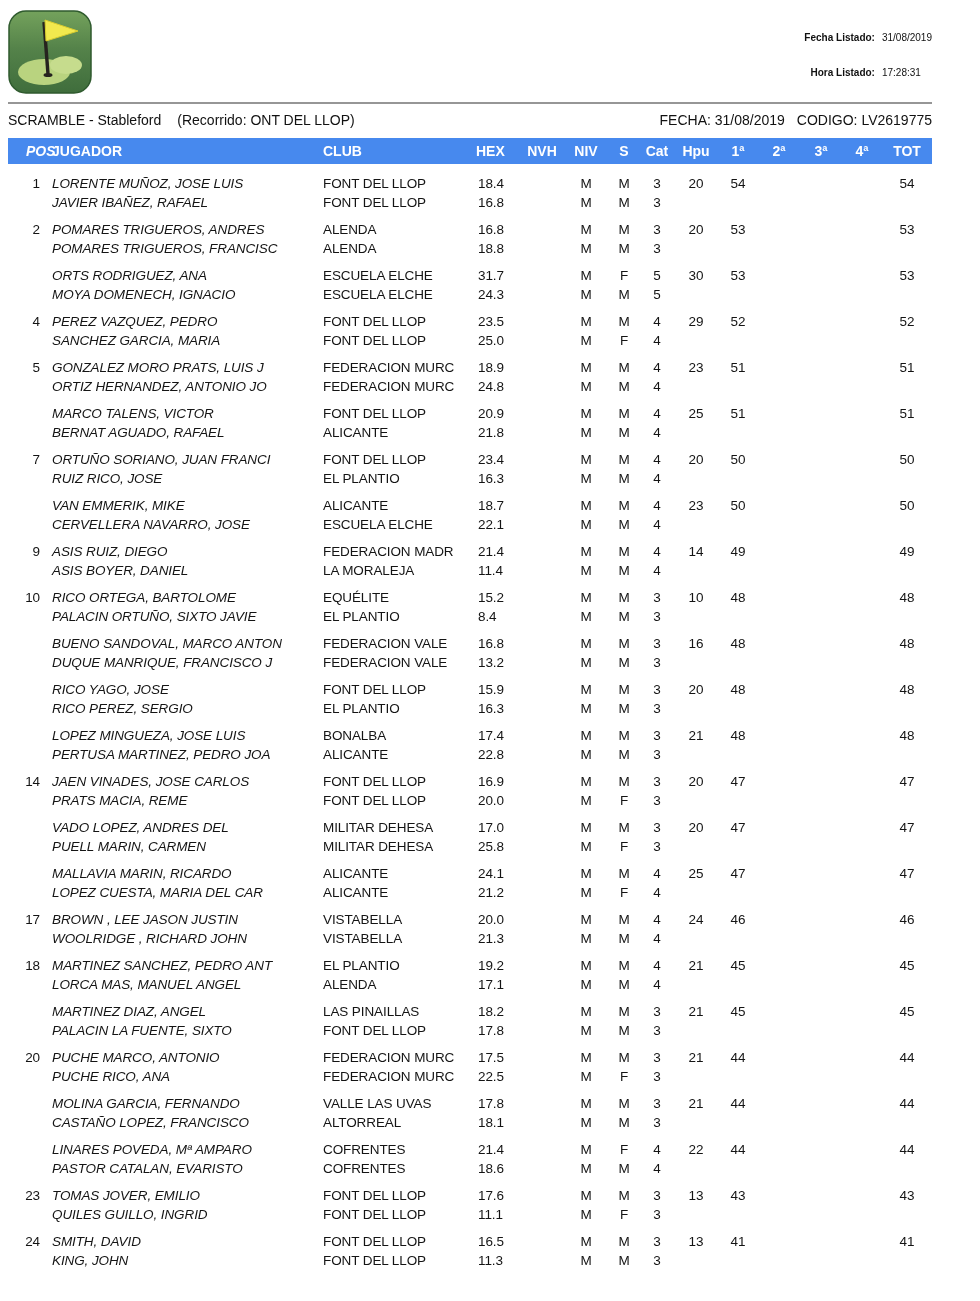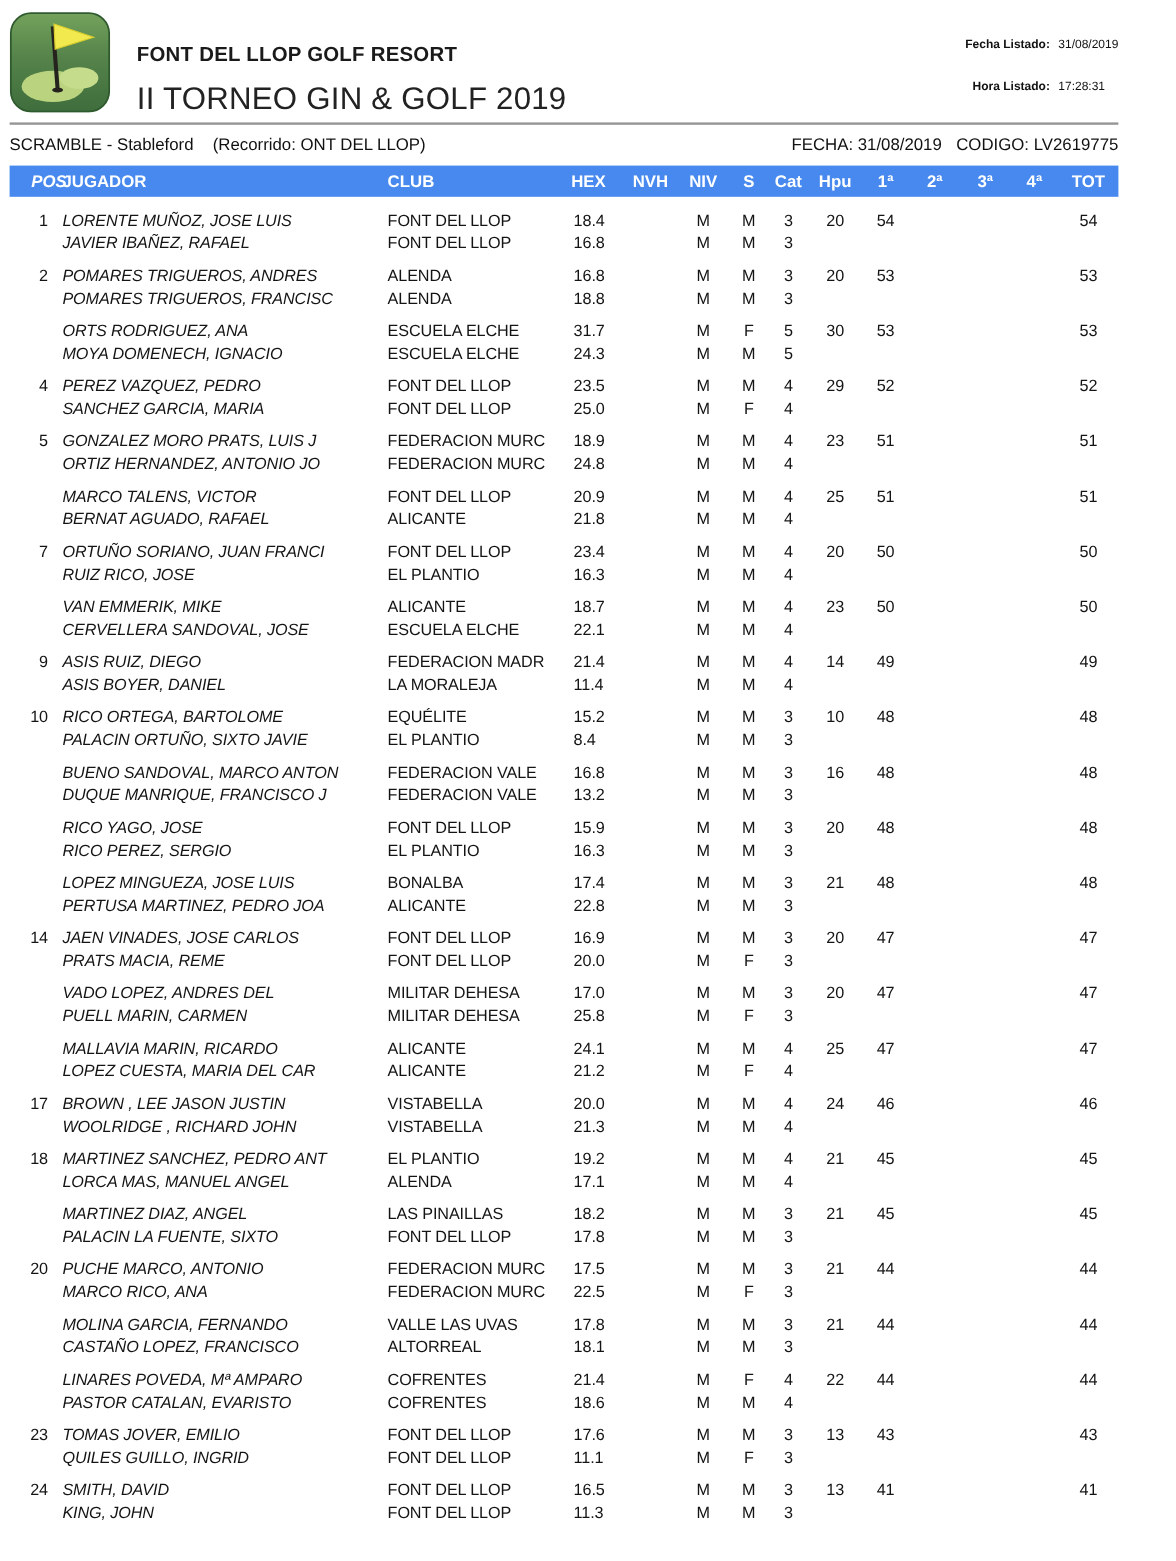--- a/index.html
+++ b/index.html
@@ -65,24 +65,20 @@
           <stop offset="1" stop-color="#3f6d3c"></stop>
         </linearGradient>
       </defs>
       <rect x="1" y="1" width="82" height="82" rx="17" fill="url(#lg)" stroke="#2f5a2e" stroke-width="1.5"></rect>
       <ellipse cx="36" cy="62" rx="26" ry="13" fill="#b9d37f"></ellipse>
       <ellipse cx="58" cy="55" rx="16" ry="9" fill="#c6dc8d"></ellipse>
       <line x1="36" y1="12" x2="40" y2="64" stroke="#26231f" stroke-width="3.4"></line>
       <ellipse cx="40" cy="65" rx="4.5" ry="2" fill="#26231f"></ellipse>
       <polygon points="37,10 70,21 38,31" fill="#f2e94e" stroke="#d8cc2e" stroke-width="1"></polygon>
     </svg>
-    <div class="titles">
-      <div class="resort-name">FONT DEL LLOP GOLF RESORT</div>
-      <div class="tournament-name">II TORNEO GIN &amp; GOLF 2019</div>
-    </div>
     <div class="listado">
       <span class="lbl">Fecha Listado:</span>
       <span>31/08/2019</span>
       <span class="lbl">Hora Listado:</span>
       <span>17:28:31</span>
     </div>
   </div>
 
   <div class="divider"></div>
 
@@ -373,21 +369,21 @@
       <span class="ctr">4</span>
       <span class="ctr">23</span>
       <span class="ctr">50</span>
       <span class="ctr"></span>
       <span class="ctr"></span>
       <span class="ctr"></span>
       <span class="ctr">50</span>
     </div>
     <div class="grid row">
       <span class="pos"></span>
-      <span class="name">CERVELLERA SANDOVAL, JOSE</span>
+      <span class="name">CERVELLERA NAVARRO, JOSE</span>
       <span class="club">ESCUELA ELCHE</span>
       <span class="hex">22.1</span>
       <span class="ctr"></span>
       <span class="ctr">M</span>
       <span class="ctr">M</span>
       <span class="ctr">4</span>
       <span class="ctr"></span>
       <span class="ctr"></span>
       <span class="ctr"></span>
       <span class="ctr"></span>
@@ -793,21 +789,21 @@
       <span class="ctr">3</span>
       <span class="ctr">21</span>
       <span class="ctr">44</span>
       <span class="ctr"></span>
       <span class="ctr"></span>
       <span class="ctr"></span>
       <span class="ctr">44</span>
     </div>
     <div class="grid row">
       <span class="pos"></span>
-      <span class="name">MARCO RICO, ANA</span>
+      <span class="name">PUCHE RICO, ANA</span>
       <span class="club">FEDERACION MURC</span>
       <span class="hex">22.5</span>
       <span class="ctr"></span>
       <span class="ctr">M</span>
       <span class="ctr">F</span>
       <span class="ctr">3</span>
       <span class="ctr"></span>
       <span class="ctr"></span>
       <span class="ctr"></span>
       <span class="ctr"></span>

